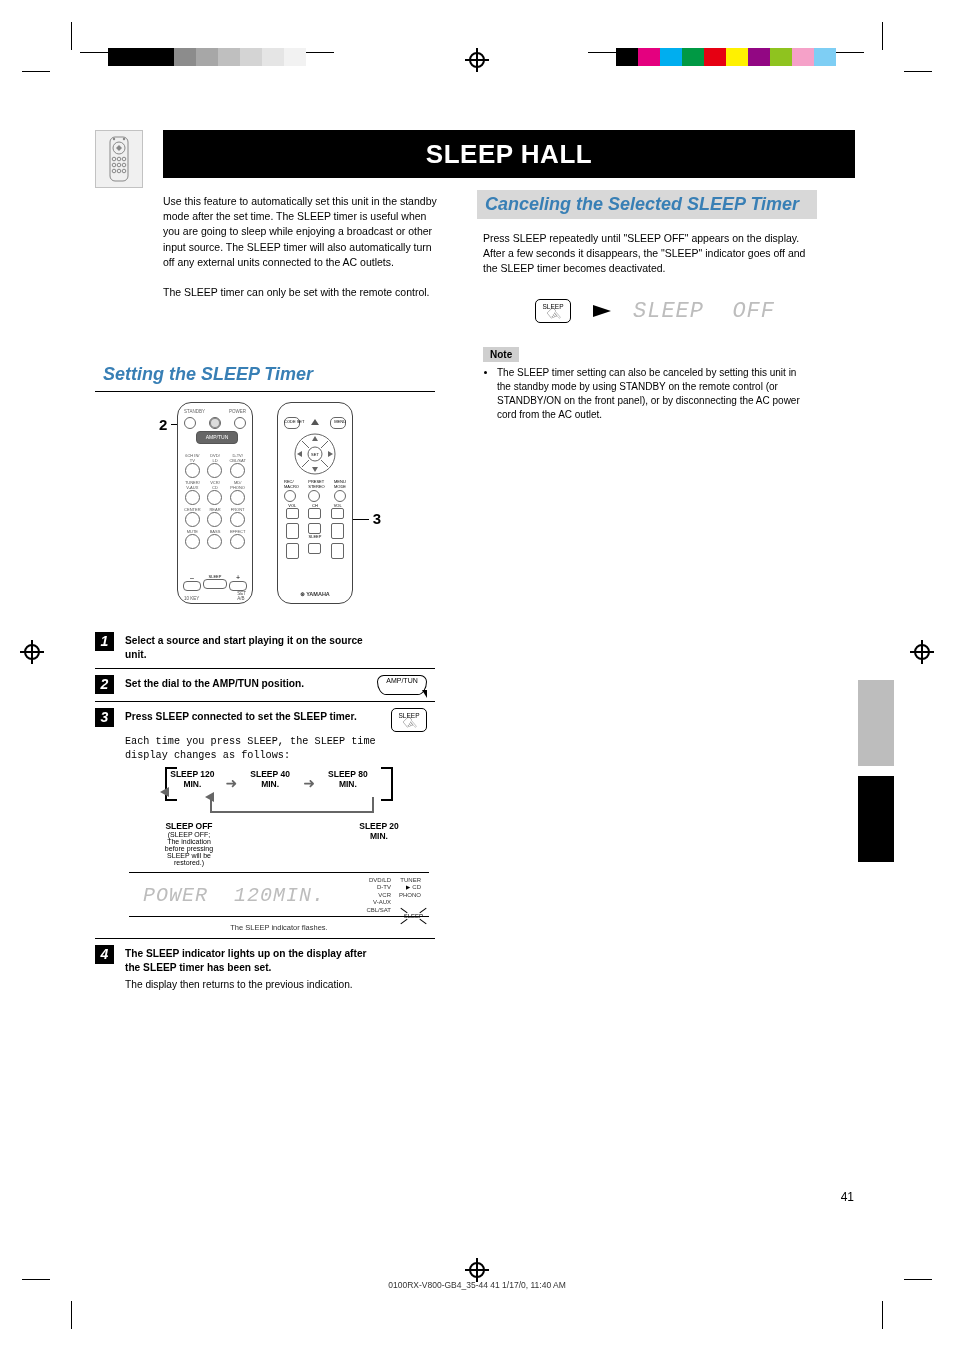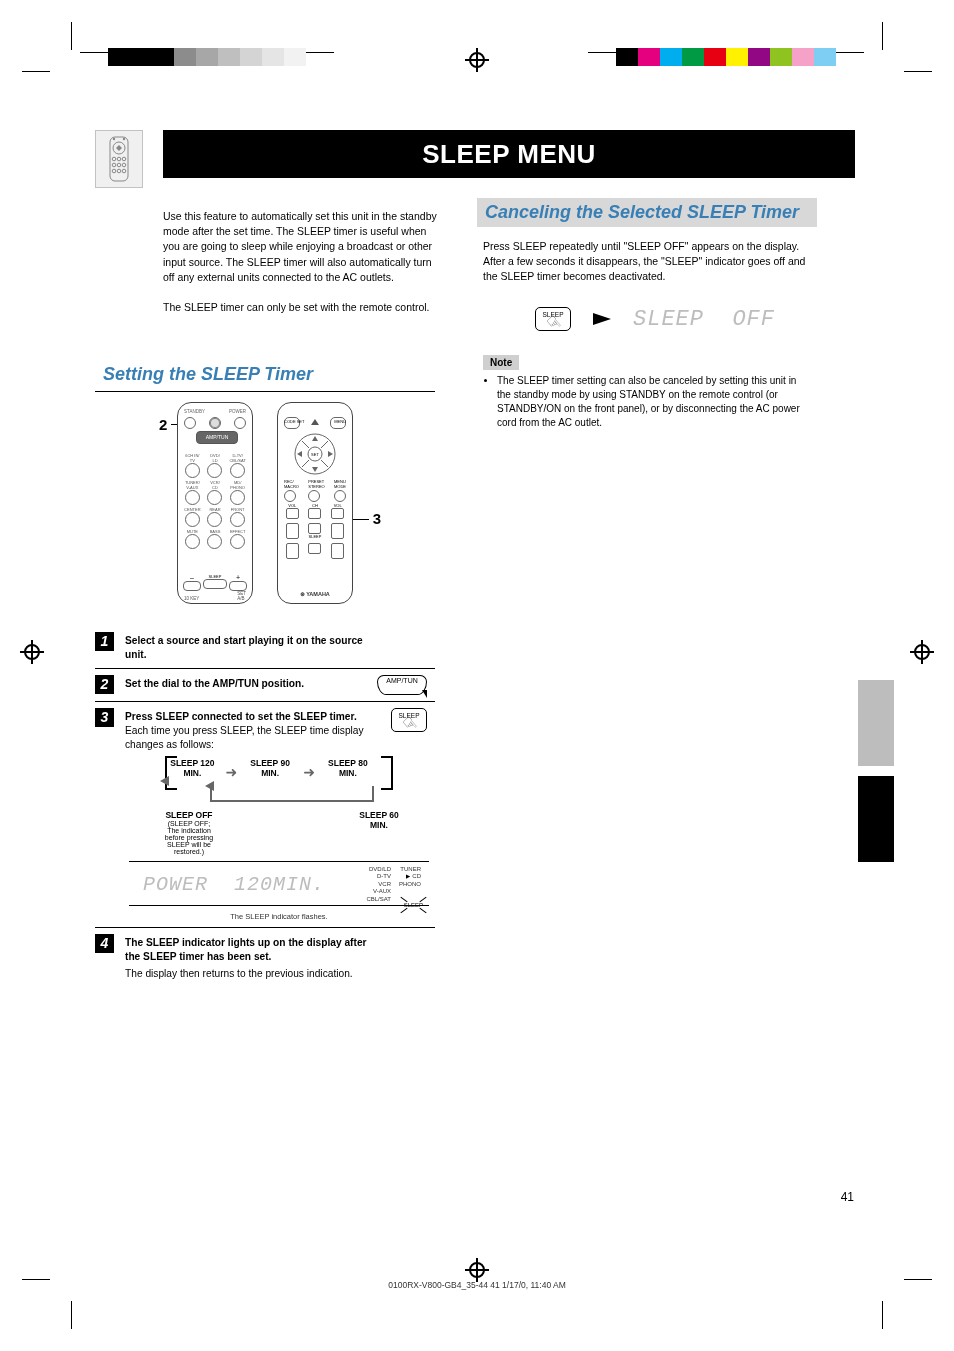--- a/index.html
+++ b/index.html
@@ -30,25 +30,25 @@
 
   
   .page { position:absolute; left:95px; top:130px; width:760px; }
 
   .icon-col { position:absolute; left:0; top:0; width:58px; }
   .page-icon { width:46px; height:56px; border:1px solid #c2c2c2; background:#f0f0f0; position:relative; }
   .page-icon svg { position:absolute; left:2px; top:4px; }
 
   .title-bar { margin-left:68px; height:48px; background:#000; color:#fff; display:flex; align-items:center; justify-content:center; font-weight:bold; font-size:26px; letter-spacing:.5px; }
 
-  .intro { font-size:10.5px; line-height:1.45; margin-left:68px; margin-right:410px; margin-top:31px; }
+  .intro { font-size:10.5px; line-height:1.45; margin-left:68px; margin-right:410px; margin-top:16px; }
 
   .col { position:absolute; width:340px; }
   .col.left { left:0; top:230px; }
-  .col.right { left:382px; top:60px;margin-top:8px; }
+  .col.right { left:382px; top:60px; }
 
   .subheader { font-size:18px; font-weight:bold; font-style:italic; color:#387fb5; padding:4px 8px; }
   .subheader.box { background:#d8d8d8; margin-bottom:6px; }
   .hr { height:1px; background:#000; margin-top:2px; }
 
   .remote-wrap { display:flex; justify-content:center; gap:24px; padding:10px 0 18px 0; font-size:7px; font-family: Arial; }
   .remote { width:74px; height:200px; border:1px solid #444; border-radius:14px; position:relative; background:#fff; }
   .remote .top-cells { position:absolute; top:6px; left:6px; right:6px; display:flex; justify-content:space-between; font-size:4.5px; color:#666; }
   .remote .btn { border:1px solid #666; border-radius:50%; background:#fff; }
   .remote .power-row { position:absolute; top:14px; left:6px; right:6px; display:flex; justify-content:space-between; }
@@ -217,21 +217,21 @@
         <circle cx="16" cy="30" r="1.8" fill="none" stroke="#888"></circle>
           <circle cx="21" cy="30" r="1.8" fill="none" stroke="#888"></circle>
           <circle cx="26" cy="30" r="1.8" fill="none" stroke="#888"></circle>
         <circle cx="16" cy="36" r="1.8" fill="none" stroke="#888"></circle>
           <circle cx="21" cy="36" r="1.8" fill="none" stroke="#888"></circle>
           <circle cx="26" cy="36" r="1.8" fill="none" stroke="#888"></circle>
       </svg>
     </div>
   </div>
 
-  <div class="title-bar">SLEEP MENU</div>
+  <div class="title-bar">SLEEP HALL</div>
 
   <div class="intro" style="white-space:pre-line;">Use this feature to automatically set this unit in the standby mode after the set time. The SLEEP timer is useful when you are going to sleep while enjoying a broadcast or other input source. The SLEEP timer will also automatically turn off any external units connected to the AC outlets.
 
 The SLEEP timer can only be set with the remote control.</div>
 
   <div class="col left">
     <div class="subheader">Setting the SLEEP Timer</div>
     <div class="hr"></div>
 
     <div class="remote-wrap" style="position:relative;">
@@ -334,54 +334,54 @@
         <div class="step-icon">
             <div class="amp-btn">
               <span>AMP/TUN</span>
               <div class="tri"></div>
             </div>
           </div>
       </div>
       <div class="step">
         <div class="step-num">3</div>
         <div class="step-text">Press SLEEP connected to set the SLEEP timer.</div>
-        <div class="step-text nb" style="margin-top:1px;">Each time you press SLEEP, the SLEEP time display changes as follows:</div>
+        <div class="step-text nb" style="margin-top:12px;font-family:Liberation Mono, monospace;">Each time you press SLEEP, the SLEEP time display changes as follows:</div>
         <div class="step-icon">
             <div class="sleep-btn">
               <span>SLEEP</span>
               <span class="hand">☟</span>
             </div>
           </div>
 
         <div class="seq-box">
           <div class="seq-brackets">
               <div class="bl"></div>
               <div class="br"></div>
             </div>
           <div class="seq-start-arrow"></div>
           <div class="seq-col">
               <div class="a">SLEEP 120 MIN.</div>
             </div>
           <div class="arrow">➜</div>
           <div class="seq-col">
-              <div class="a">SLEEP 90 MIN.</div>
+              <div class="a">SLEEP 40 MIN.</div>
             </div>
           <div class="arrow">➜</div>
           <div class="seq-col">
               <div class="a">SLEEP 80 MIN.</div>
             </div>
           <div class="arrow" style="visibility:hidden;">➜</div>
           <div class="seq-return">
               <div class="ah"></div>
             </div>
         </div>
         <div style="display:flex; margin:0 26px 6px 36px; font-size:8.5px; gap:18px;">
           <div style="width:56px; text-align:center;"><b>SLEEP OFF</b><div style="font-size:7px;">(SLEEP OFF; The indication before pressing SLEEP will be restored.)</div></div>
           <div style="flex:1;"></div>
-          <div style="width:56px; text-align:center;"><b>SLEEP 60 MIN.</b></div>
+          <div style="width:56px; text-align:center;"><b>SLEEP 20 MIN.</b></div>
         </div>
 
         <div class="lcd-panel">
           <div class="lcd-text">POWER  120MIN.</div>
           <div class="lcd-right">
             <span>DVD/LD</span>
               <span>TUNER</span>
             <span>D-TV</span>
               <span class="play">CD</span>
             <span>VCR</span>

